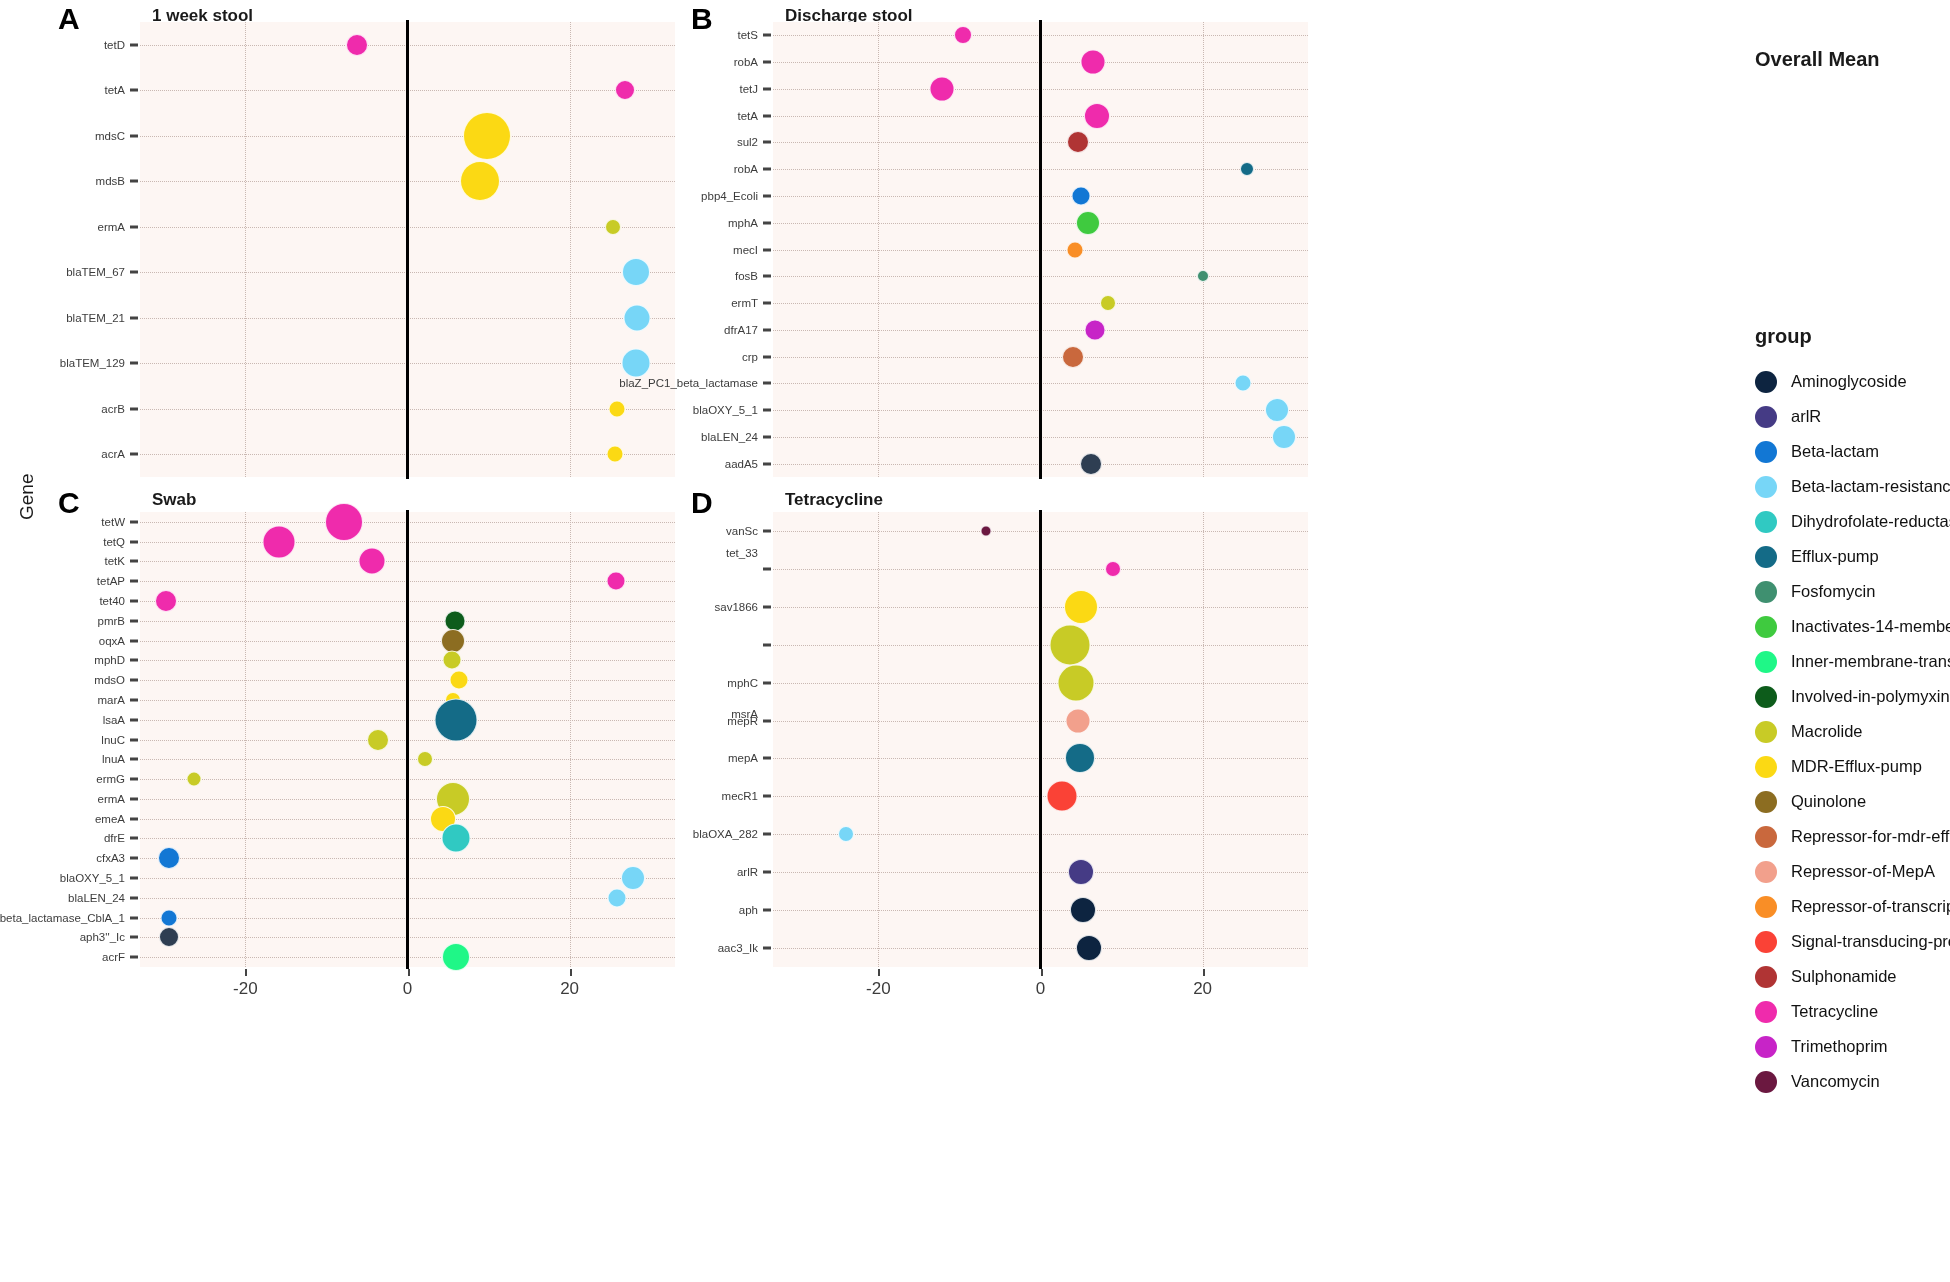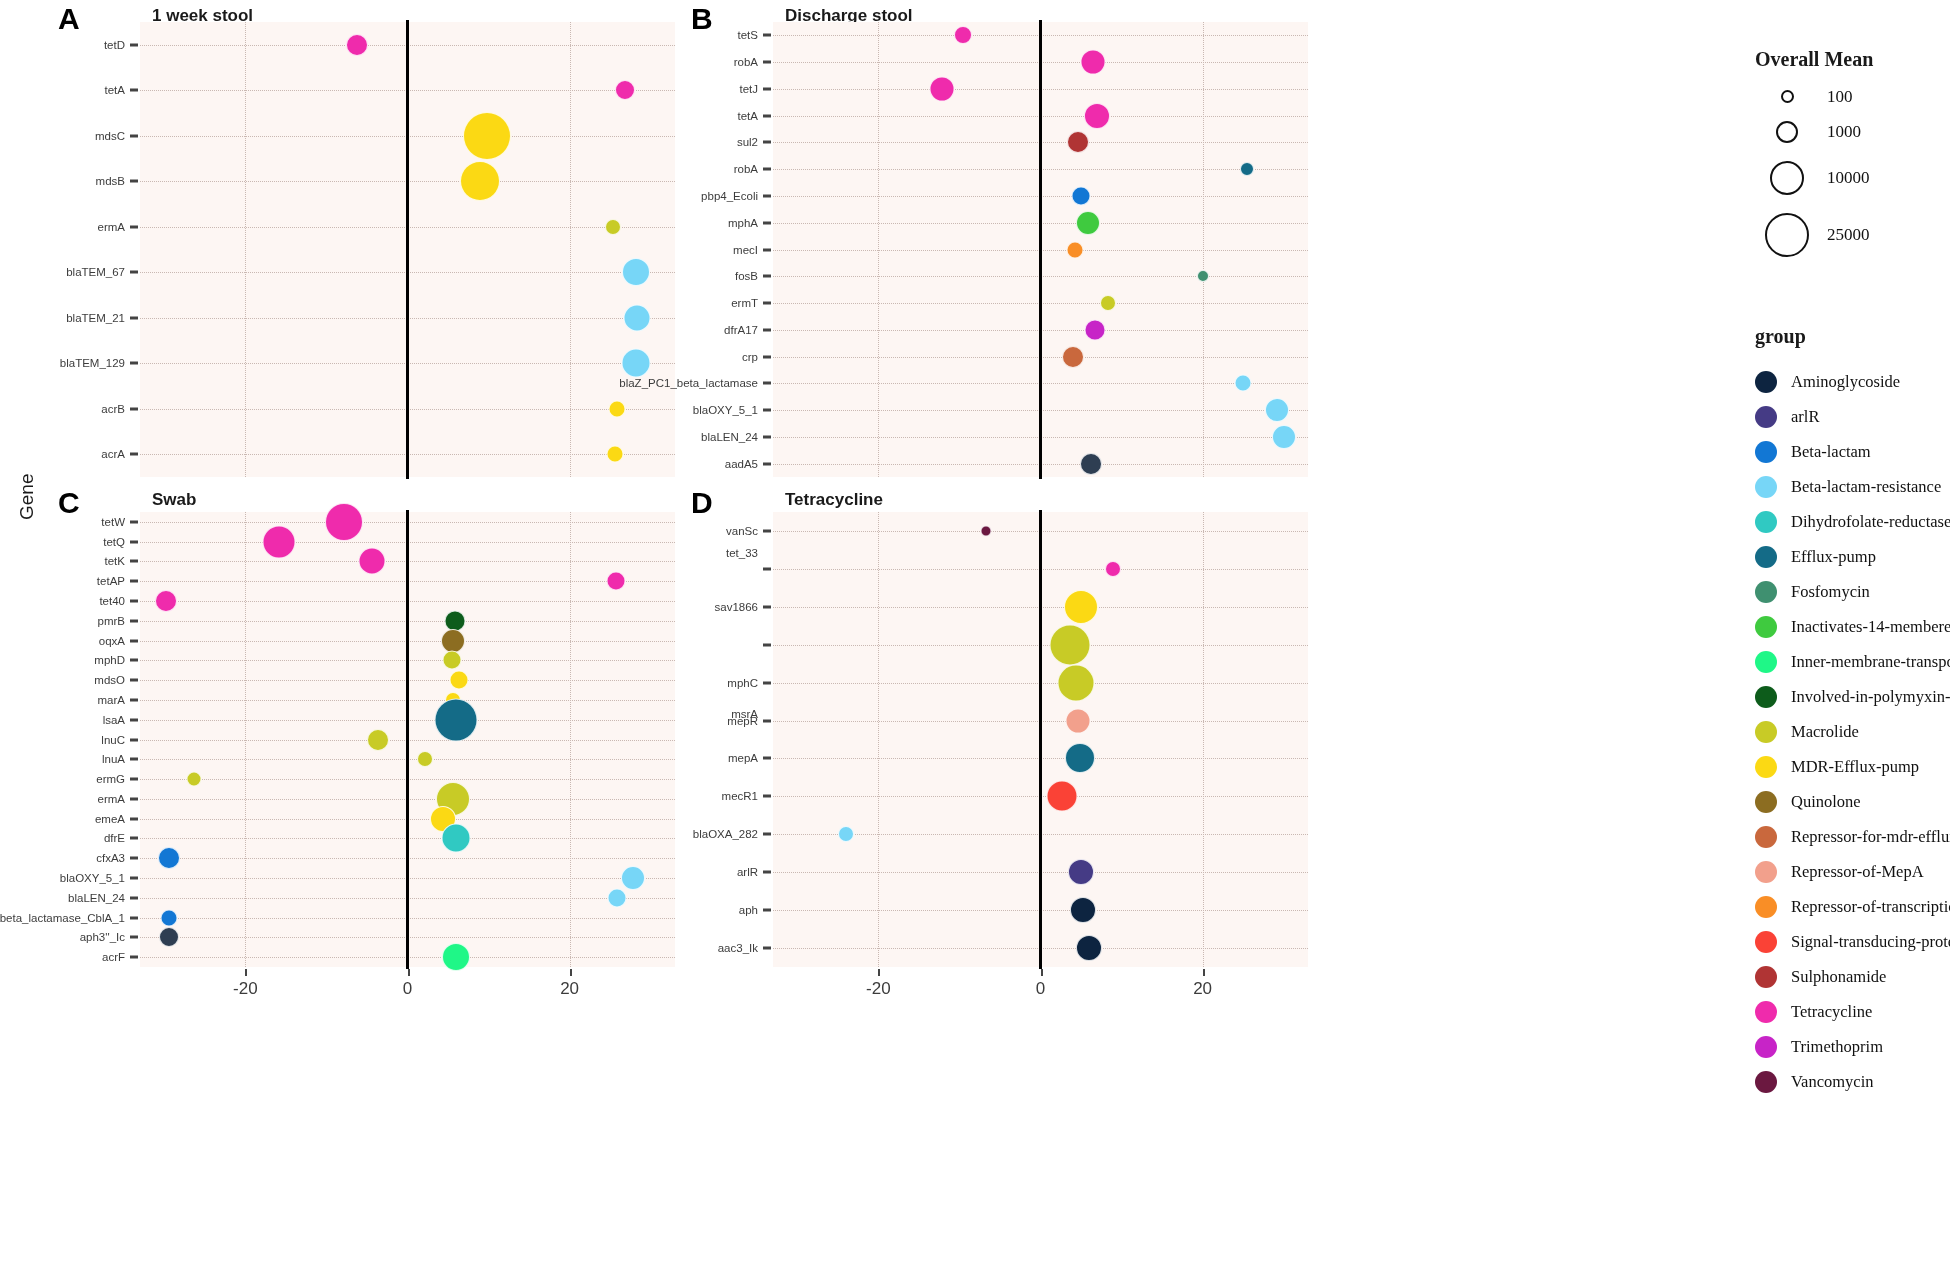--- a/index.html
+++ b/index.html
@@ -17,21 +17,21 @@
   .ytick-mark{position:absolute;width:8px;height:3px;background:#444;transform:translateY(-50%);}
 
   .xtick-label{position:absolute;font-size:17px;color:#3c3c3c;transform:translateX(-50%);}
   .xtick-mark{position:absolute;width:2px;height:7px;background:#444;}
 
   .bubble{position:absolute;border-radius:50%;transform:translate(-50%,-50%);border:1px solid rgba(255,255,255,.85);box-sizing:border-box;}
 
   .axis-x-title{position:absolute;font-size:19px;color:#1a1a1a;text-align:center;}
   .axis-y-title{position:absolute;font-size:19px;color:#1a1a1a;transform:rotate(-90deg);transform-origin:left top;white-space:nowrap;}
 
-  .legend{position:absolute;font-family:Liberation Serif, serif;}
+  .legend{position:absolute;}
   .legend-title{font-size:20px;font-weight:bold;color:#1a1a1a;margin-bottom:10px;}
   .size-row{display:flex;align-items:center;height:42px;}
   .size-circle-wrap{width:64px;display:flex;justify-content:center;align-items:center;}
   .size-circle{border-radius:50%;border:2px solid #111;background:#fff;box-sizing:border-box;}
   .size-label{font-size:17px;color:#111;margin-left:8px;}
 
   .group-row{display:flex;align-items:center;height:35px;}
   .group-swatch{width:22px;height:22px;border-radius:50%;margin-right:14px;flex:0 0 auto;}
   .group-label{font-size:16.5px;color:#111;white-space:nowrap;}
 </style>
@@ -329,46 +329,20 @@
       <div class="xtick-mark" style="left: 878.379px; top: 969px;"></div>
       <div class="xtick-label" style="left: 878.379px; top: 979px;">-20</div>
       <div class="xtick-mark" style="left: 1040.5px; top: 969px;"></div>
       <div class="xtick-label" style="left: 1040.5px; top: 979px;">0</div>
       <div class="xtick-mark" style="left: 1202.62px; top: 969px;"></div>
       <div class="xtick-label" style="left: 1202.62px; top: 979px;">20</div>
     </div>
 
   <div class="legend" style="left:1755px; top:48px;">
     <div class="legend-title">Overall Mean</div>
-    <div id="size-legend-items">
-        <div class="size-row" style="height: 31px;">
-          <div class="size-circle-wrap">
-            <div class="size-circle" style="width: 13px; height: 13px;"></div>
-          </div>
-          <div class="size-label">100</div>
-        </div>
-        <div class="size-row" style="height: 40px;">
-          <div class="size-circle-wrap">
-            <div class="size-circle" style="width: 22px; height: 22px;"></div>
-          </div>
-          <div class="size-label">1000</div>
-        </div>
-        <div class="size-row" style="height: 52px;">
-          <div class="size-circle-wrap">
-            <div class="size-circle" style="width: 34px; height: 34px;"></div>
-          </div>
-          <div class="size-label">10000</div>
-        </div>
-        <div class="size-row" style="height: 62px;">
-          <div class="size-circle-wrap">
-            <div class="size-circle" style="width: 44px; height: 44px;"></div>
-          </div>
-          <div class="size-label">25000</div>
-        </div>
-      </div>
   </div>
 
   <div class="legend" style="left:1755px; top:325px;">
     <div class="legend-title" style="margin-bottom:16px;">group</div>
     <div id="group-legend-items">
         <div class="group-row">
           <div class="group-swatch" style="background: rgb(13, 36, 64);"></div>
           <div class="group-label">Aminoglycoside</div>
         </div>
         <div class="group-row">

